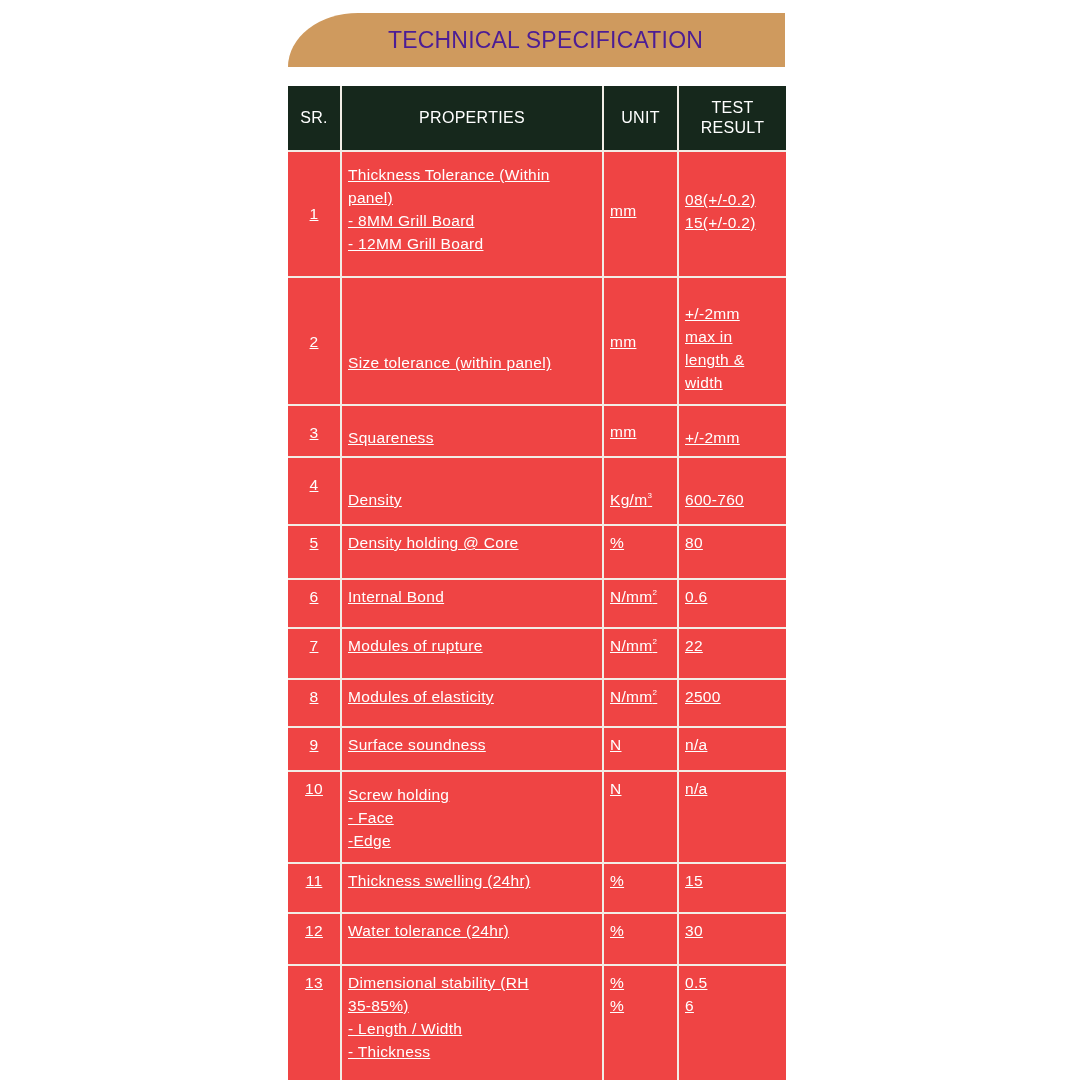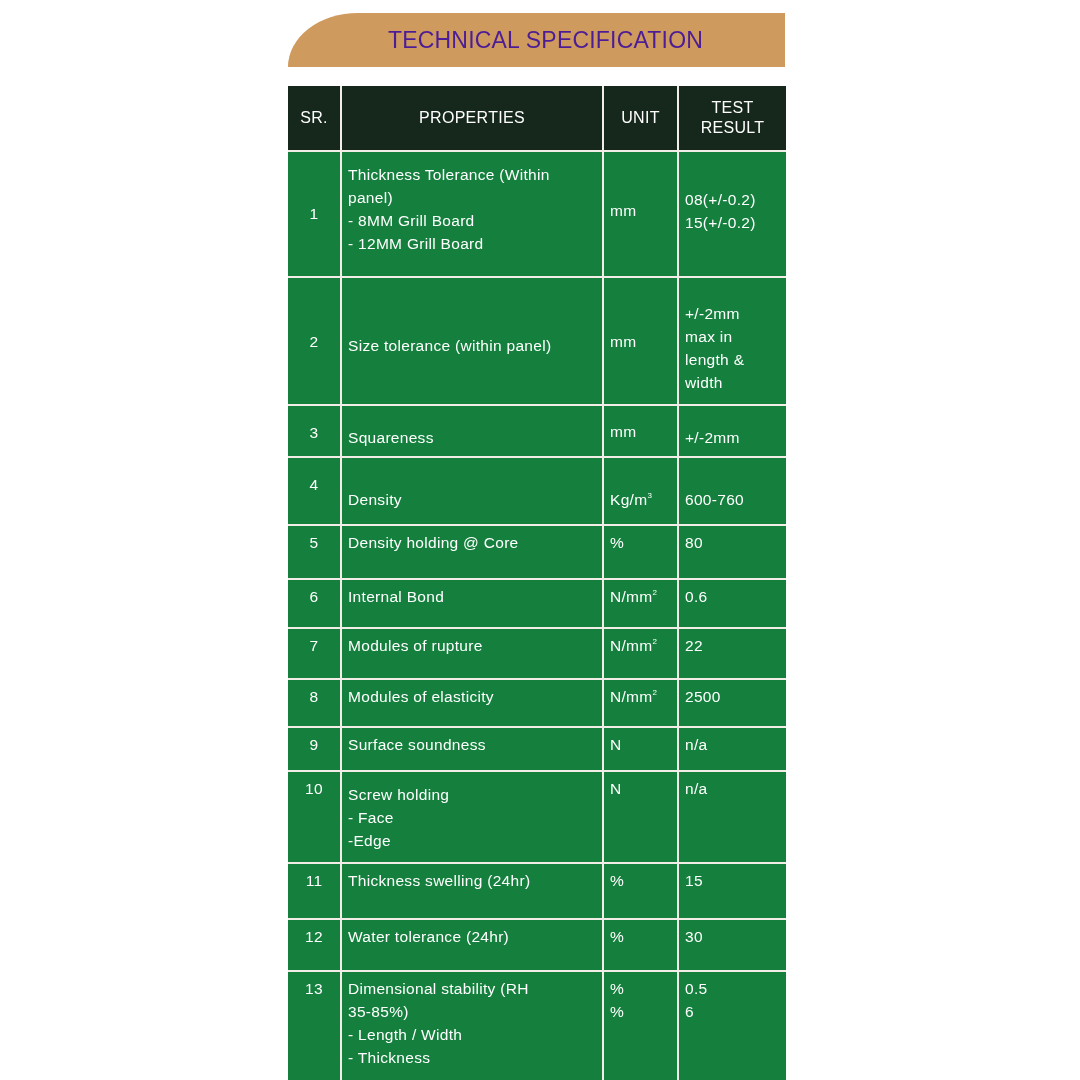--- a/index.html
+++ b/index.html
@@ -33,21 +33,21 @@
       letter-spacing: 0.3px;
     }
     table.spec tr:first-child th { border-top: none; }
     table.spec tr th:first-child, table.spec tr td:first-child { border-left: none; }
     table.spec tr th:last-child, table.spec tr td:last-child { border-right: none; }
     table.spec tr:last-child td { border-bottom: none; }
     table.spec th {
       background: #16281c; height: 65px; font-weight: 500; text-align: center;
       font-size: 16px; line-height: 20px;
     }
-    table.spec td { background: #15803d; vertical-align: top; line-height: 23px; }
+    table.spec td { background: #ef4444; vertical-align: top; line-height: 23px; text-decoration: underline; }
     td.sr { text-align: center; }
     td.prop, td.unit, td.result { text-align: left; padding-left: 6px; padding-right: 3px; }
     .line { display: block; white-space: nowrap; }
     sup { font-size: 8px; vertical-align: 7px; line-height: 0; }
   </style>
 </head>
 <body>
 
 <div class="banner">
   <span class="banner-title">TECHNICAL SPECIFICATION</span>
@@ -83,21 +83,21 @@
         <td class="unit" style="padding-top: 47px;">
           <span class="line"><span>mm</span></span>
         </td>
         <td class="result" style="padding-top: 36px;">
           <span class="line">08(+/-0.2)</span>
           <span class="line">15(+/-0.2)</span>
         </td>
       </tr>
       <tr style="height: 128px;">
         <td class="sr" style="padding-top: 52px;">2</td>
-        <td class="prop" style="padding-top: 56px;">
+        <td class="prop" style="padding-top: 73px;">
           <span class="line">Size tolerance (within panel)</span>
         </td>
         <td class="unit" style="padding-top: 52px;">
           <span class="line"><span>mm</span></span>
         </td>
         <td class="result" style="padding-top: 24px;">
           <span class="line">+/-2mm</span>
           <span class="line">max in</span>
           <span class="line">length &amp;</span>
           <span class="line">width</span>
@@ -194,21 +194,21 @@
           <span class="line">- Face</span>
           <span class="line">-Edge</span>
         </td>
         <td class="unit" style="padding-top: 5px;">
           <span class="line"><span>N</span></span>
         </td>
         <td class="result" style="padding-top: 5px;">
           <span class="line">n/a</span>
         </td>
       </tr>
-      <tr style="height: 56px; margin-left: 47px;">
+      <tr style="height: 50px; margin-left: 47px;">
         <td class="sr" style="padding-top: 5px;">11</td>
         <td class="prop" style="padding-top: 5px;">
           <span class="line">Thickness swelling (24hr)</span>
         </td>
         <td class="unit" style="padding-top: 5px;">
           <span class="line"><span>%</span></span>
         </td>
         <td class="result" style="padding-top: 5px;">
           <span class="line">15</span>
         </td>

